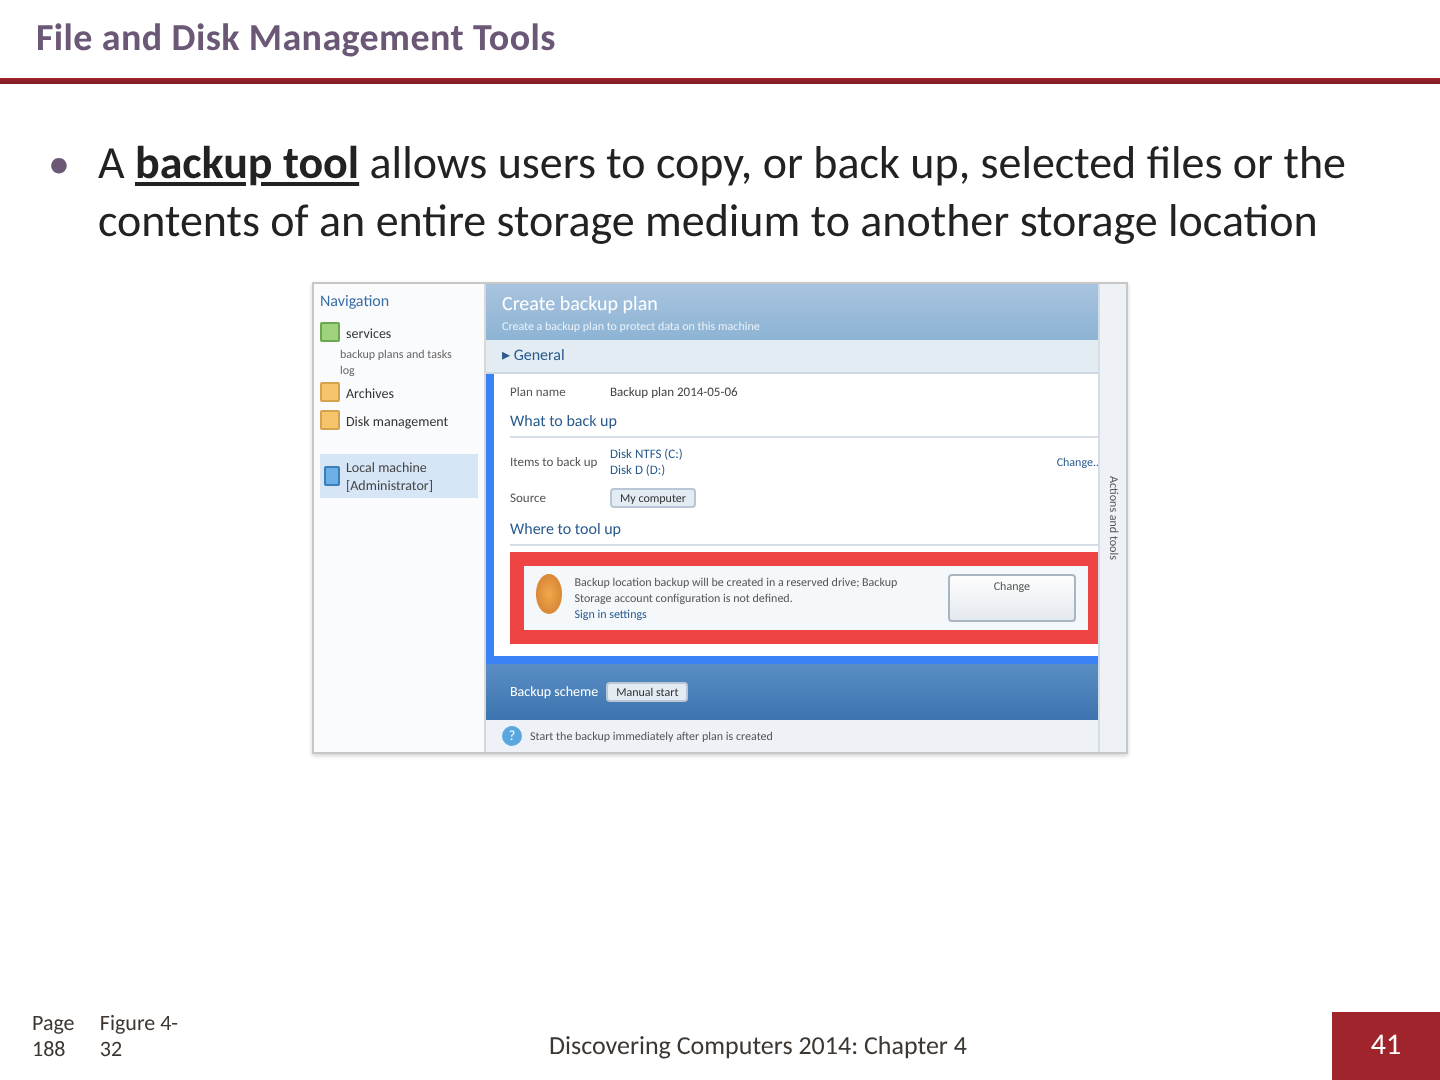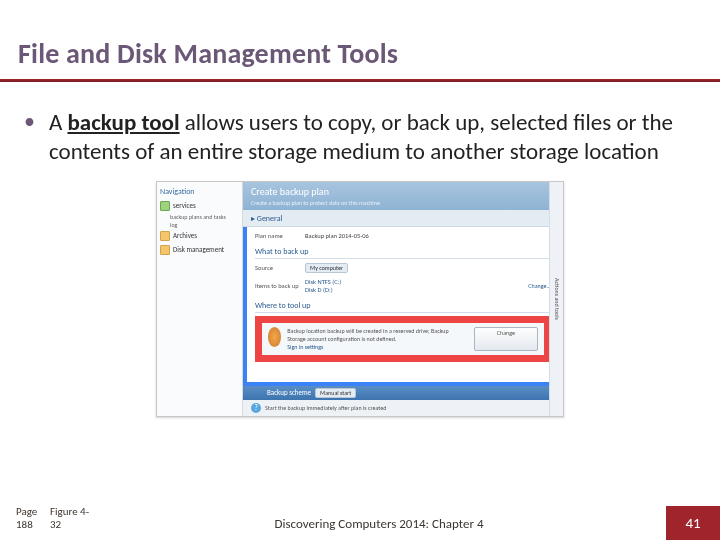--- a/index.html
+++ b/index.html
@@ -1,32 +1,32 @@
 <!DOCTYPE html>
 <html><head>
 <meta charset="utf-8">
 <style>
   * { margin: 0; padding: 0; box-sizing: border-box; }
   body { width: 720px; height: 540px; font-family: Calibri, Arial, sans-serif; background: #fff; position: relative; overflow: hidden; }
 
   .title-bar { padding: 8px 18px 4px; }
-  .title-bar h1 { font-size: 28px; font-weight: bold; color: #6b5876; letter-spacing: 0.2px; margin-top: 28px; }
+  .title-bar h1 { font-size: 19px; font-weight: bold; color: #6b5876; letter-spacing: 0.2px; }
   .title-underline { height: 3px; background: linear-gradient(#a0242b,#7a1c22); margin-top: 4px; }
 
   .content { padding: 26px 24px 0 24px; }
   .bullet-line { display: flex; align-items: flex-start; font-size: 23px; color: #222; line-height: 1.28; }
   .bullet-dot { color: #6b5876; font-size: 22px; margin-right: 14px; line-height: 1.3; }
   .bullet-text b { font-weight: bold; }
   .bullet-text u { text-decoration: underline; }
 
   .screenshot-wrap { display: flex; justify-content: center; margin-top: 14px; }
   .screenshot { width: 408px; height: 236px; border: 1px solid #c7c7c7; background: #fff; box-shadow: 0 1px 2px rgba(0,0,0,0.18); display: flex; font-size: 7px; color: #444; position: relative; }
   .ss-nav { width: 86px; background: #fafbfd; border-right: 1px solid #d8d8d8; padding: 4px 3px; }
   .ss-nav-title { font-size: 8px; color: #3a6ea5; margin-bottom: 3px; }
-  .ss-nav-item { display: flex; align-items: center; gap: 3px; padding: 2px 0; color: #333; }
+  .ss-nav-item { display: flex; align-items: flex-end; gap: 3px; padding: 2px 0; color: #333; }
   .ss-nav-ico { width: 10px; height: 10px; background: #f5c56b; border: 1px solid #d4a24a; border-radius: 1px; }
   .ss-nav-ico.blue { background: #6db0e8; border-color: #3a7fb8; }
   .ss-nav-ico.gr { background: #9ed27c; border-color: #6aa84f; }
   .ss-nav-sub { margin-left: 10px; font-size: 6px; color: #666; }
   .ss-nav-sel { background: #d6e6f7; padding: 2px 2px; margin-top: 10px; display: flex; align-items: center; gap: 3px; }
 
   .ss-main { flex: 1; background: #3b82f6; display: flex; flex-direction: column; }
   .ss-hdr { background: linear-gradient(#a8c4df,#8db3d4); color: #fff; padding: 3px 8px; font-size: 10px; }
   .ss-hdr small { font-size: 6px; color: #e8f0f7; display: block; margin-top: 1px; }
   .ss-tab { background: #e3ebf3; padding: 3px 8px; font-size: 8px; color: #2a5b8e; border-bottom: 1px solid #cfd8e2; }
@@ -34,21 +34,21 @@
   .ss-sec { color: #2a5b8e; font-size: 8px; border-bottom: 1px solid #d5dde6; padding: 2px 0; }
   .ss-row { display: flex; align-items: center; font-size: 6.5px; color: #444; padding: 1px 0; }
   .ss-row .lbl { width: 50px; color: #555; }
   .ss-row .val { flex: 1; }
   .ss-row .val.blue { color: #2a5b8e; }
   .ss-row .pill { background: #e3ebf3; border: 1px solid #b8c6d6; padding: 0 4px; border-radius: 2px; font-size: 6px; color: #333; }
   .ss-row .change { color: #2a5b8e; font-size: 6px; }
   .ss-dest { border: 7px solid #ef4444; background: #f5f8fb; padding: 4px 6px; font-size: 6px; color: #555; display: flex; gap: 6px; }
   .ss-dest-ico { width: 20px; height: 20px; border-radius: 50%; background: radial-gradient(#f0a84a,#d07a2e); }
   .ss-dest .btn { margin-left: auto; background: linear-gradient(#fefefe,#e4e9ef); border: 1px solid #aab5c2; padding: 1px 22px; font-size: 6px; border-radius: 2px; }
-  .ss-bluebar { background: linear-gradient(#5a8ec4,#3d74af); height: 14px; display: flex; align-items: center; padding: 0 24px; color: #fff; font-size: 7px; gap: 4px; }
+  .ss-bluebar { background: linear-gradient(#5a8ec4,#3d74af); height: 28px; display: flex; align-items: center; padding: 0 12px; color: #fff; font-size: 7px; gap: 4px; }
   .ss-bluebar .pill { background: #e3ebf3; border: 1px solid #b8c6d6; padding: 0 4px; border-radius: 2px; font-size: 6px; color: #333; }
   .ss-foot { background: #eef2f6; padding: 3px 8px; font-size: 6px; color: #555; display: flex; align-items: center; gap: 4px; }
   .ss-foot .ico { width: 10px; height: 10px; border-radius: 50%; background: #5aa7e0; color: #fff; font-size: 7px; text-align: center; line-height: 10px; }
   .ss-rtab { position: absolute; right: 0; top: 0; width: 14px; height: 100%; background: #eef2f6; border-left: 1px solid #d5dde6; display: flex; align-items: center; justify-content: center; }
   .ss-rtab span { transform: rotate(90deg); white-space: nowrap; font-size: 6px; color: #555; }
 
   .footer { position: absolute; bottom: 0; left: 0; right: 0; height: 34px; display: flex; align-items: stretch; }
   .footer-left { width: 92px; display: flex; flex-direction: row; justify-content: center; padding-left: 16px; font-size: 11px; color: #3e3630; line-height: 1.18; }
   .footer-mid { flex: 1; display: flex; align-items: center; justify-content: center; font-size: 13px; color: #3e3630; }
   .footer-right { width: 54px; background: #a0242b; color: #fff; display: flex; align-items: center; justify-content: center; font-size: 15px; }
@@ -80,41 +80,45 @@
         <div class="ss-nav-sub">backup plans and tasks</div>
         <div class="ss-nav-sub">log</div>
         <div class="ss-nav-item">
             <span class="ss-nav-ico"></span>
             <span>Archives</span>
           </div>
         <div class="ss-nav-item">
             <span class="ss-nav-ico"></span>
             <span>Disk management</span>
           </div>
+        <div class="ss-nav-sel">
+            <span class="ss-nav-ico blue"></span>
+            <span>Local machine [Administrator]</span>
+          </div>
       </div>
       <div class="ss-main">
         <div class="ss-hdr">
           <span>Create backup plan</span>
           <small>Create a backup plan to protect data on this machine</small>
         </div>
         <div class="ss-tab">▸ <span>General</span></div>
         <div class="ss-body">
           <div class="ss-row">
             <span class="lbl">Plan name</span>
             <span class="val">Backup plan 2014-05-06</span>
           </div>
           <div class="ss-sec">What to back up</div>
           <div class="ss-row">
-            <span class="lbl">Source</span>
-            <span class="pill">My computer</span>
-          </div>
-          <div class="ss-row">
             <span class="lbl">Items to back up</span>
             <span class="val blue"><span>Disk NTFS (C:)</span><br><span>Disk D (D:)</span></span>
             <span class="change">Change...</span>
+          </div>
+          <div class="ss-row">
+            <span class="lbl">Source</span>
+            <span class="pill">My computer</span>
           </div>
           <div class="ss-sec">Where to tool up</div>
           <div class="ss-dest">
             <div class="ss-dest-ico"></div>
             <div>
               <span>Backup location backup will be created in a reserved drive; Backup Storage account configuration is not defined.</span><br>
               <span style="color:#2a5b8e">Sign in settings</span>
             </div>
             <span class="btn">Change</span>
           </div>

